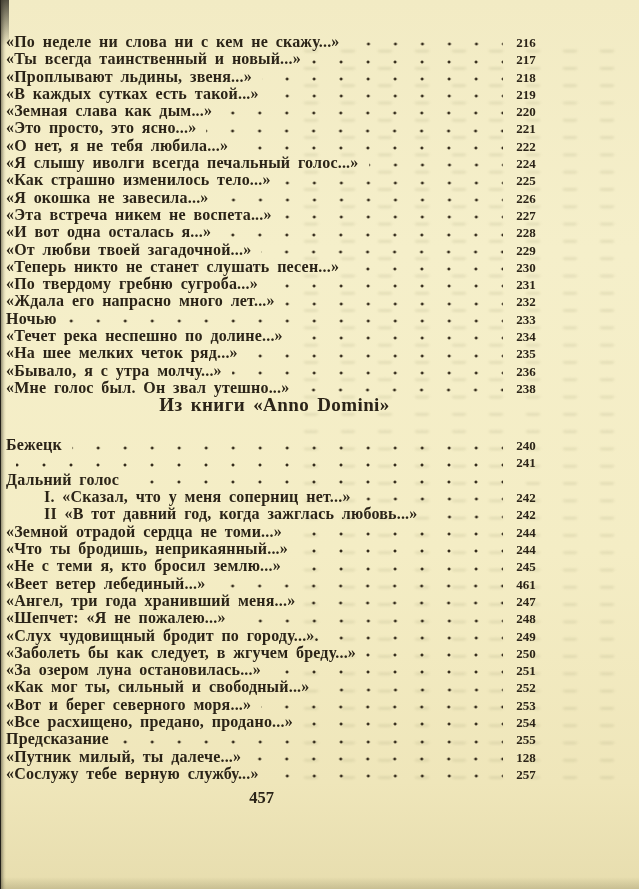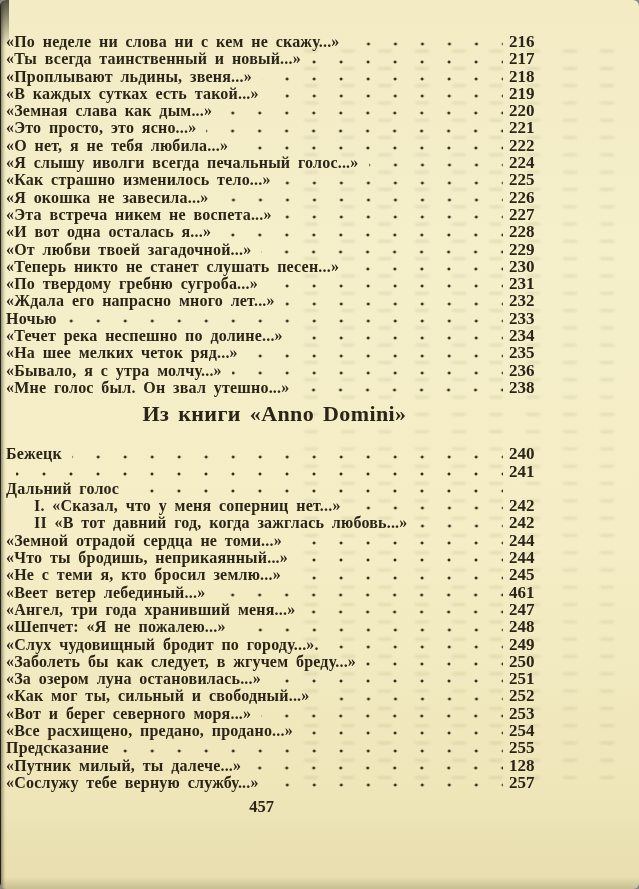--- a/index.html
+++ b/index.html
@@ -9,21 +9,20 @@
   }
   .page {
     position: relative;
     width: 639px;
     height: 889px;
     overflow: hidden;
     background:
       linear-gradient(180deg, #f2ebc4 0%, #f5efca 28%, #f4edc5 62%, #efe6ba 88%, #e7ddae 100%);
     font-family: "Liberation Serif", "DejaVu Serif", serif;
     color: #2b2418;
-    border-radius: 6px;
   }
   
   .edge-left {
     position: absolute;
     left: 0; top: 0; bottom: 0;
     width: 6px;
     background: linear-gradient(90deg,
       #23211a 0px, #23211a 1.5px,
       rgba(95,90,70,0.55) 1.5px, rgba(110,105,82,0.35) 3px,
       rgba(130,124,95,0.18) 4px, rgba(130,124,95,0) 6px);
@@ -63,49 +62,48 @@
   .toc-block { width: 100%; }
   .row {
     display: flex;
     align-items: baseline;
     height: 17.3px;
     line-height: 17.3px;
     font-size: 16px;
     font-weight: 700;
     white-space: nowrap;
   }
-  .row.indent { padding-left: 28px; }
+  .row.indent { padding-left: 38px; }
   .title {
     flex: 0 0 auto;
     letter-spacing: 0.2px;
     word-spacing: 3.5px;
   }
   .leader {
     flex: 1 1 auto;
     min-width: 14px;
     align-self: flex-end;
     height: 15px;
     margin: 0 6px 0 10px;
     background-image: radial-gradient(circle at 2px 2px, #352c1c 1.35px, rgba(53,44,28,0) 1.7px);
     background-size: 27px 4px;
     background-repeat: repeat-x;
     background-position: right 2px bottom 4px;
   }
   .num {
     flex: 0 0 34px;
-    text-align: left;
-    font-size: 17px;
+    text-align: center;
+    font-size: 13px;
   }
   .section-header {
     text-align: center;
-    font-size: 22px;
+    font-size: 19px;
     font-weight: 700;
     letter-spacing: 0.4px;
     word-spacing: 3px;
-    margin-top: 9px;
     height: 18px;
     line-height: 18px;
     margin-bottom: 22px;
   }
   .footer {
     margin-top: 6px;
     text-align: center;
     font-size: 16.5px;
     font-weight: 700;
     

